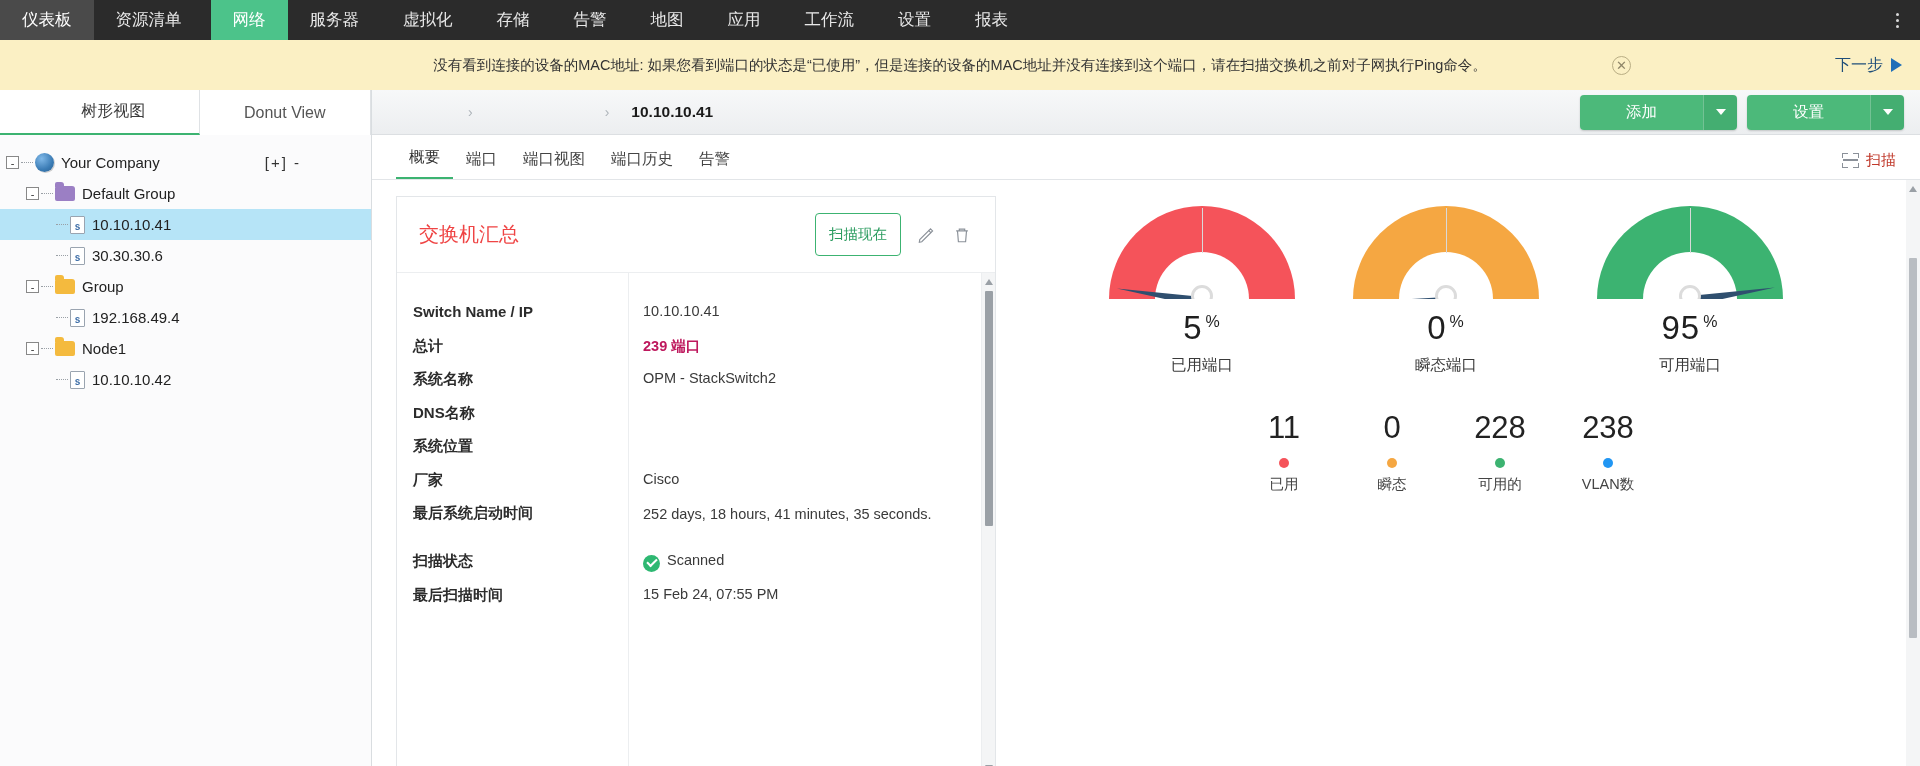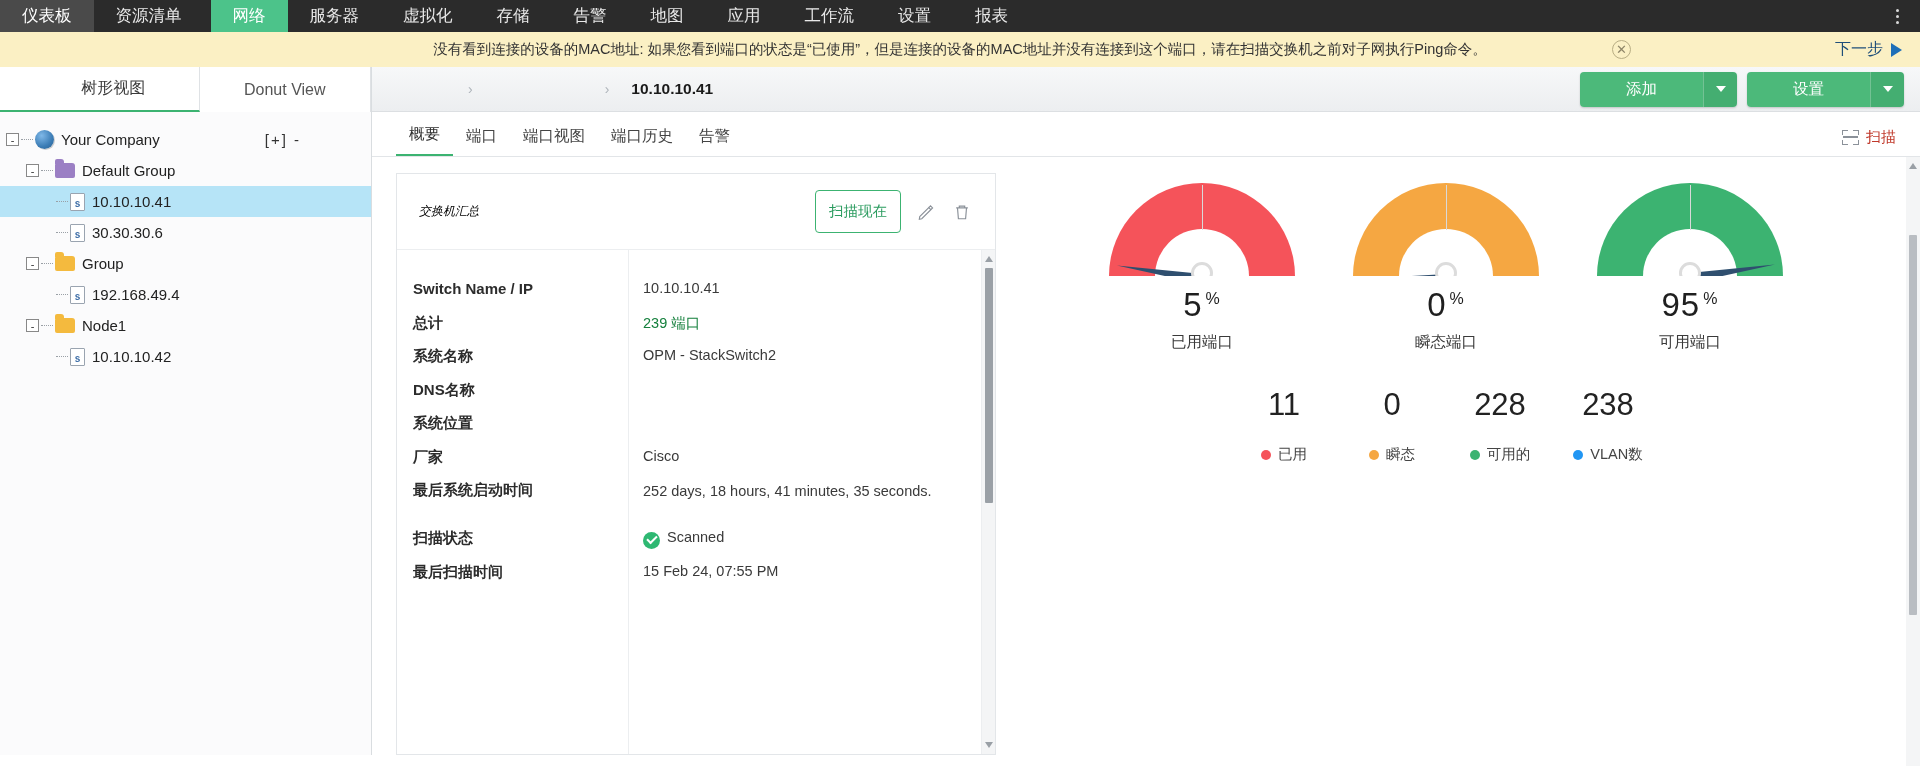--- a/index.html
+++ b/index.html
@@ -4,38 +4,38 @@
 <style>
   * { box-sizing: border-box; margin: 0; padding: 0; }
   html, body {
     width: 1920px; height: 766px;
     font-family: "Liberation Sans", sans-serif;
     background: #ffffff; overflow: hidden;
   }
 
   
   .topnav {
-    height: 32px; background: #2b2b2b; display: flex; align-items: stretch;
+    height: 40px; background: #2b2b2b; display: flex; align-items: stretch;
     position: relative;
   }
   .nav-item {
     display: flex; align-items: center; padding: 0 22px;
     color: #e8e8e8; font-size: 16.5px; cursor: pointer; white-space: nowrap;
   }
   .nav-item.first { background: #4a4a4a; color: #fff; }
   .nav-item.active { background: #4cc38a; color: #ffffff; margin-left: 7px; }
   .nav-kebab {
     margin-left: auto; width: 46px; display: flex; flex-direction: column;
     align-items: center; justify-content: center; gap: 3px; cursor: pointer;
   }
   .nav-kebab i { width: 3px; height: 3px; background: #d8d8d8; border-radius: 50%; display: block; }
 
   
   .banner {
-    height: 35px; background: #fbf0c4; display: flex; align-items: center;
+    height: 50px; background: #fbf0c4; display: flex; align-items: center;
     position: relative; overflow: hidden;
   }
   .banner-text {
     position: absolute; left: 50%; transform: translateX(-50%);
     font-size: 14.5px; color: #333; white-space: nowrap;
   }
   .banner-close {
     position: absolute; left: 1612px; width: 19px; height: 19px;
     border: 1.4px solid #b9ae84; border-radius: 50%; color: #8d8straight;
     display: flex; align-items: center; justify-content: center;
@@ -146,32 +146,32 @@
   .scan-ico b { position: absolute; top: 6px; left: 1px; width: 15px; height: 1.6px; background: #8b9199; }
 
   .content { flex: 1; display: flex; padding: 16px 24px 0 24px; gap: 0; min-height: 0; position: relative; }
 
   
   .card {
     width: 600px; border: 1px solid #e3e6e9; background: #fff; display: flex; flex-direction: column;
     min-height: 0;
   }
   .card-head { display: flex; align-items: center; padding: 16px 22px; gap: 14px; }
-  .card-title { font-size: 12px; color: #000000; font-style: italic; }
+  .card-title { font-size: 20px; color: #ef4444; }
   .scan-now {
     margin-left: auto; border: 1px solid #3cb371; color: #2c9c60; border-radius: 4px;
     padding: 11px 13px; font-size: 14.5px; cursor: pointer; background: #fff; white-space: nowrap;
   }
   .icon-btn { width: 22px; height: 22px; cursor: pointer; display:flex; align-items:center; justify-content:center; }
   .card-body { flex: 1; display: flex; border-top: 1px solid #eceef0; position: relative; min-height: 0; }
   .kv-left { width: 232px; border-right: 1px solid #eceef0; padding-top: 30px; }
   .kv-right { flex: 1; padding-top: 30px; padding-left: 8px; }
   .k { font-size: 15px; font-weight: bold; color: #2c2c2c; padding: 0 0 0 16px; display:flex; align-items:flex-start; }
   .v { font-size: 14.5px; color: #3a3a3a; padding-left: 6px; }
-  .v.link { color: #15803d; cursor: pointer; }
+  .v.link { color: #be185d; cursor: pointer; font-weight: bold; }
   .row-h { height: 33.5px; }
   .row-h2 { height: 48px; }
   .scroll-col {
     position: absolute; right: 0; top: 0; bottom: 0; width: 14px; background: #f4f5f6;
     border-left: 1px solid #eceef0;
   }
   .scroll-thumb { position: absolute; top: 18px; width: 8px; left: 3px; height: 235px; background: #9aa0a6; border-radius: 1px; }
   .sc-arrow { position: absolute; left: 3px; width: 0; height: 0; border-left: 4px solid transparent; border-right: 4px solid transparent; }
   .sc-arrow.up { top: 6px; border-bottom: 6px solid #9aa0a6; }
   .sc-arrow.down { bottom: 6px; border-top: 6px solid #9aa0a6; }
@@ -207,21 +207,21 @@
     position: absolute; left: 82px; top: 79px; width: 22px; height: 22px; border-radius: 50%;
     background: #fff; border: 3.5px solid #dcdcdc; z-index: 3;
   }
   .g-val { margin-top: 10px; font-size: 33px; color: #1f1f1f; letter-spacing: 1px; }
   .g-val sup { font-size: 16px; vertical-align: super; margin-left: 3px; }
   .g-cap { margin-top: 8px; font-size: 15.5px; color: #3a3a3a; }
 
   .stats { display: flex; gap: 38px; margin-top: 34px; }
   .stat { text-align: center; min-width: 70px; }
   .stat-num { font-size: 31px; color: #222; }
-  .stat-lab { margin-top: 22px; font-size: 14.5px; color: #444; display: flex; align-items: center; justify-content: center; gap: 7px; }
+  .stat-lab { margin-top: 12px; font-size: 14.5px; color: #444; display: flex; align-items: center; justify-content: center; gap: 7px; flex-direction: column; }
   .dot { width: 10px; height: 10px; border-radius: 50%; display: inline-block; }
 
   
   .page-scroll { position: absolute; right: 0; top: 0; width: 14px; height: 688px; background: #f4f5f6; }
   .page-thumb { position: absolute; top: 78px; left: 3px; width: 8px; height: 380px; background: #b9bdc2; border-radius: 1px; }
   .page-arrow { position: absolute; left: 3px; width: 0; height: 0; border-left: 4px solid transparent; border-right: 4px solid transparent; }
   .page-arrow.up { top: 6px; border-bottom: 6px solid #9aa0a6; }
 </style>
 </head>
 <body>

